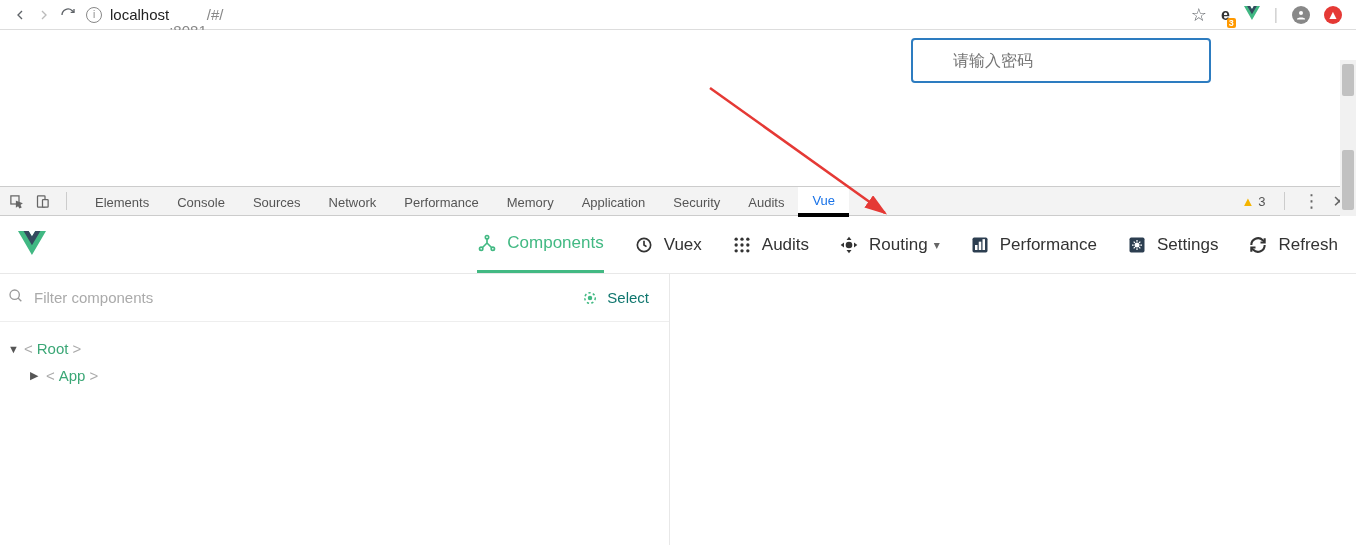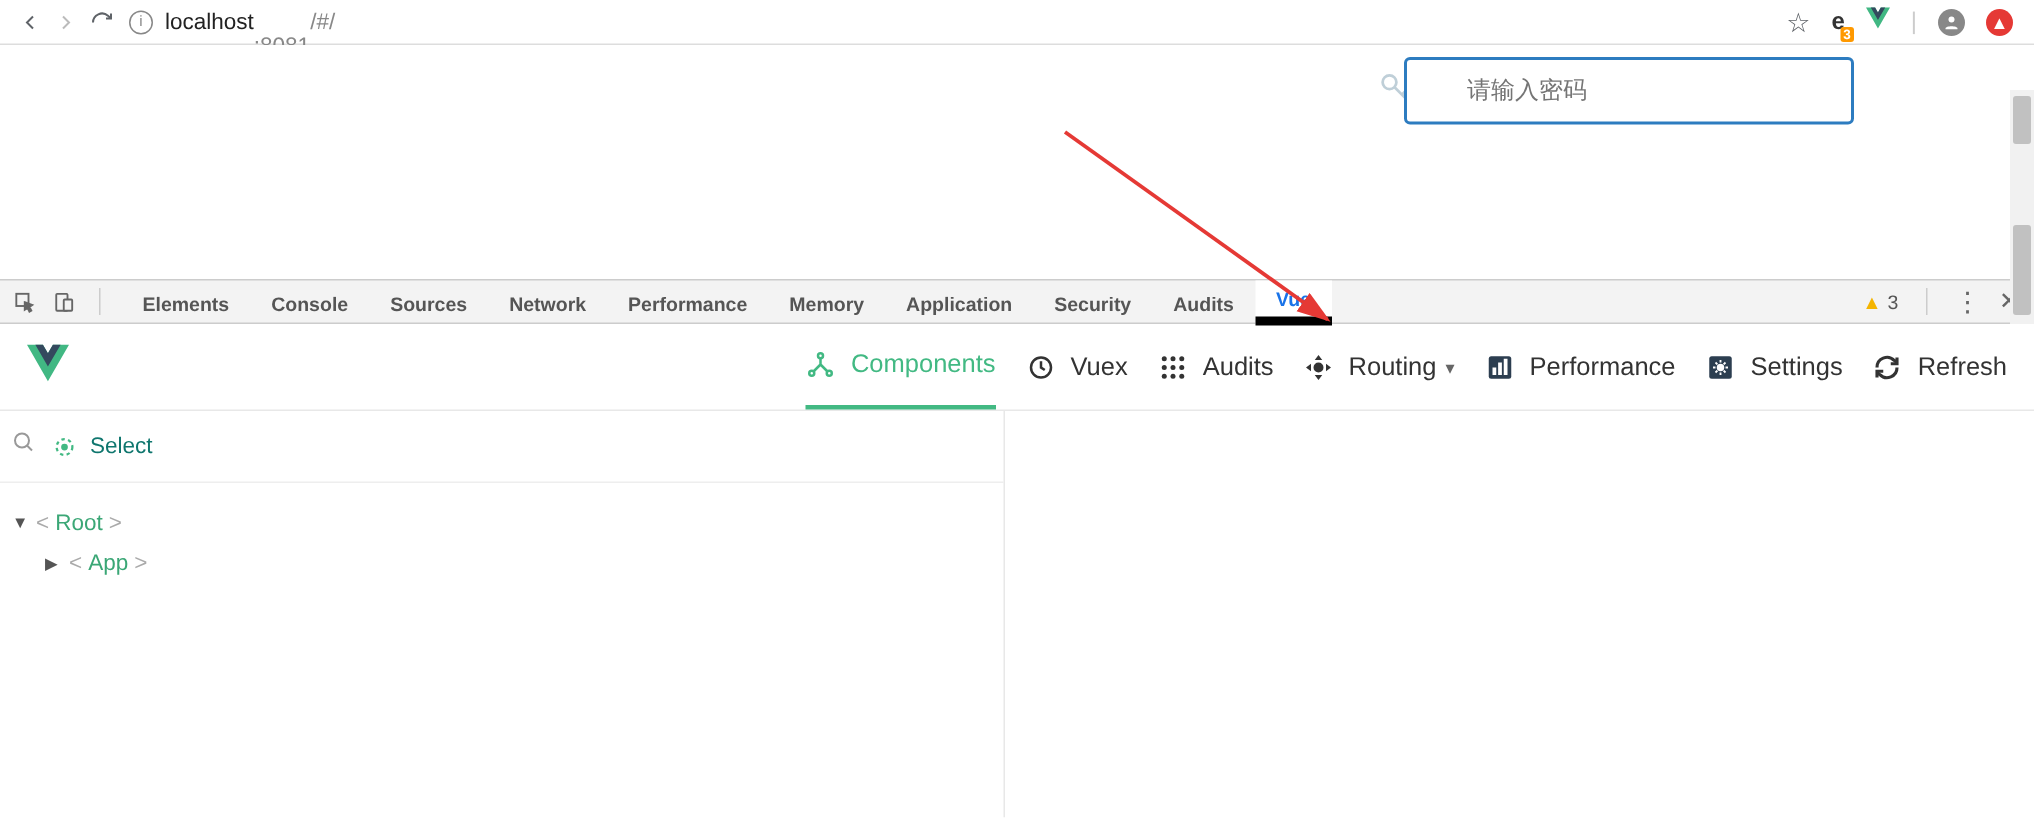--- a/index.html
+++ b/index.html
@@ -19,44 +19,44 @@
   .e-badge { position:relative; font-weight:bold; color:#333; font-size:16px; }
   .e-badge .orange { position:absolute; bottom:-4px; right:-6px; background:#f90; color:#fff; font-size:9px; padding:0 2px; border-radius:2px; }
   .vue-ext-icon svg { width:16px; height:16px; }
   .divider-bar { color:#ccc; }
   .avatar-icon { width:18px; height:18px; border-radius:50%; background:#888; display:flex; align-items:center; justify-content:center; }
   .up-red { width:18px; height:18px; border-radius:50%; background:#e53935; color:#fff; display:flex; align-items:center; justify-content:center; font-size:12px; }
 
   
   .page { position: relative; height: 156px; background:#fff; }
   .login-box { position:absolute; right:145px; top:8px; width:300px; }
-  .pw-input { width:100%; height:45px; border:2px solid #2d7cc0; border-radius:4px; padding:0 12px 0 40px; font-size:16px; color:#999; background:#fff; position:relative;margin-left:25px; }
+  .pw-input { width:100%; height:45px; border:2px solid #2d7cc0; border-radius:4px; padding:0 12px 0 40px; font-size:16px; color:#999; background:#fff; position:relative; }
   .pw-wrap { position:relative; margin-bottom:24px; }
   .pw-wrap .key-icon { position:absolute; left:8px; top:50%; transform:translateY(-50%); color:#bfcfd8; }
   .login-btn { width:100%; height:44px; background:#e53935; color:#fff; border:none; border-radius:4px; font-size:17px; cursor:pointer; letter-spacing:2px; }
   .arrow-svg { position:absolute; left:700px; top:48px; pointer-events:none; }
 
   
   .devtools-tabs { height:30px; background:#f3f3f3; border-top:1px solid #ccc; border-bottom:1px solid #ccc; display:flex; align-items:center; font-size:13px; color:#555; }
   .dt-left { display:flex; align-items:center; padding:0 8px; gap:10px; }
   .dt-ic { width:16px; height:16px; display:flex; align-items:center; justify-content:center; color:#666; }
   .dt-sep { width:1px; height:18px; background:#ccc; margin:0 6px; }
-  .dt-tab { padding:0 14px; height:30px; display:flex; align-items:center; cursor:pointer; color:#555;font-weight:bold; }
-  .dt-tab.active { color:#1a73e8; border-bottom:6px solid #000000; background:#fff; }
+  .dt-tab { padding:0 14px; height:30px; display:flex; align-items:center; cursor:pointer; color:#555; }
+  .dt-tab.active { color:#1a73e8; border-bottom:4px solid #000000; background:#fff; }
   .dt-right { margin-left:auto; display:flex; align-items:center; gap:12px; padding-right:10px; }
   .warn-badge { color:#555; display:flex; align-items:center; gap:4px; }
   .warn-badge .tri { color:#f4b400; }
   .dt-more { font-size:18px; color:#666; }
   .dt-close { font-size:16px; color:#666; }
 
   
   .vue-header { height:58px; background:#fff; border-bottom:1px solid #e8e8e8; display:flex; align-items:center; padding:0 18px; }
   .vue-logo { margin-right:18px; }
   .vue-status { color:#3ba776; font-size:17px; }
-  .vue-tabs { margin-left:auto; display:flex; align-items:center; gap:20px; height:100%; }
+  .vue-tabs { margin-left:auto; display:flex; align-items:center; gap:30px; height:100%; }
   .vt { display:flex; align-items:center; gap:10px; font-size:17px; color:#333; cursor:pointer; height:100%; }
   .vt.active { color:#42b983; border-bottom:3px solid #42b983; }
   .vt .ic { width:20px; height:20px; display:flex; align-items:center; justify-content:center; }
   .chev { color:#666; font-size:12px; margin-left:-4px; }
 
   
   .vue-body { display:flex; height: calc(545px - 30px - 156px - 30px - 58px); }
   .vue-left { width:670px; border-right:1px solid #e8e8e8; display:flex; flex-direction:column; }
   .filter-row { height:48px; border-bottom:1px solid #eee; display:flex; align-items:center; padding:0 8px; }
   .search-ic { color:#999; margin-right:10px; }
@@ -283,20 +283,21 @@
 
 <div class="vue-body">
   <div class="vue-left">
     <div class="filter-row">
       <span class="search-ic">
         <svg width="16" height="16" viewBox="0 0 24 24" fill="none" stroke="currentColor" stroke-width="2">
             <circle cx="10" cy="10" r="7"></circle>
             <line x1="20" y1="20" x2="15" y2="15"></line>
           </svg>
       </span>
+      <input class="filter-input" placeholder="Filter components" style="">
       <div class="select-btn">
         <svg width="18" height="18" viewBox="0 0 24 24" fill="none" stroke="#42b983" stroke-width="2">
             <circle cx="12" cy="12" r="7" stroke-dasharray="3 3"></circle>
             <circle cx="12" cy="12" r="2" fill="#42b983"></circle>
           </svg>
         <span>Select</span>
       </div>
     </div>
     <div class="tree">
       <div class="tree-row">

